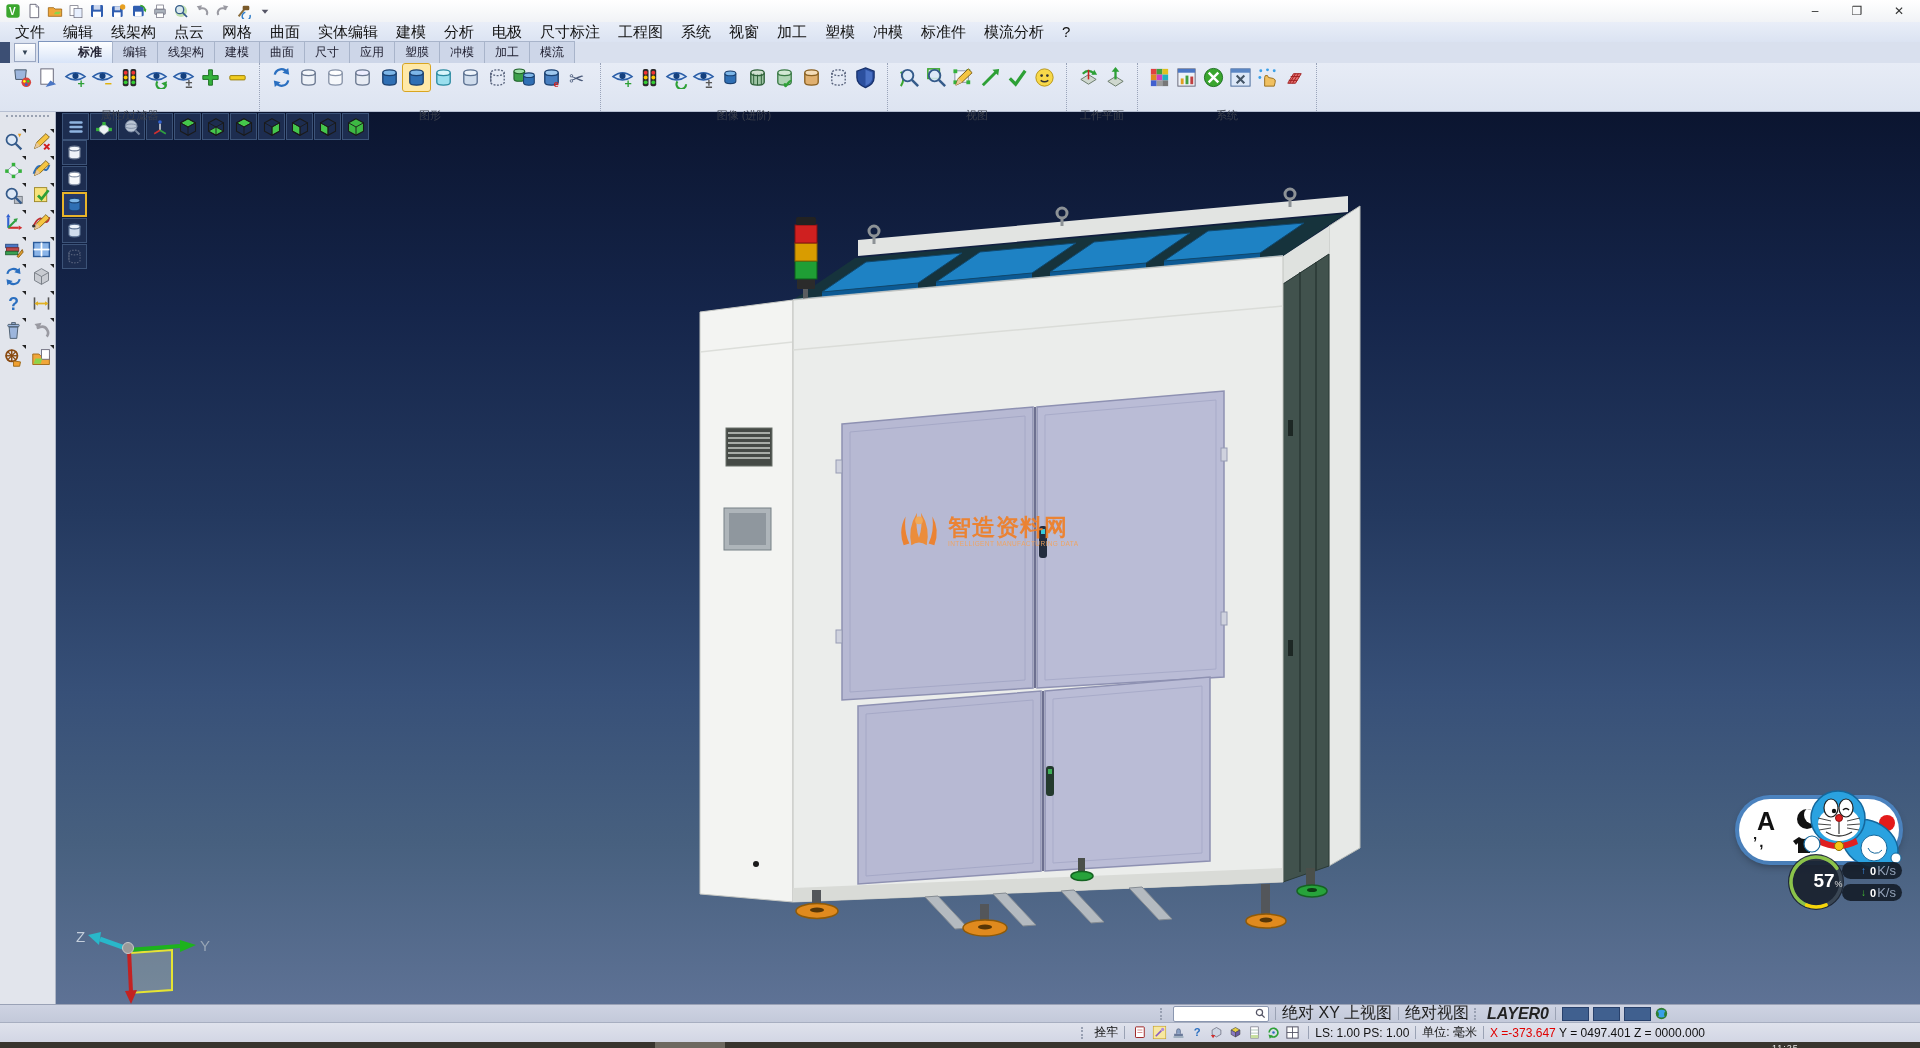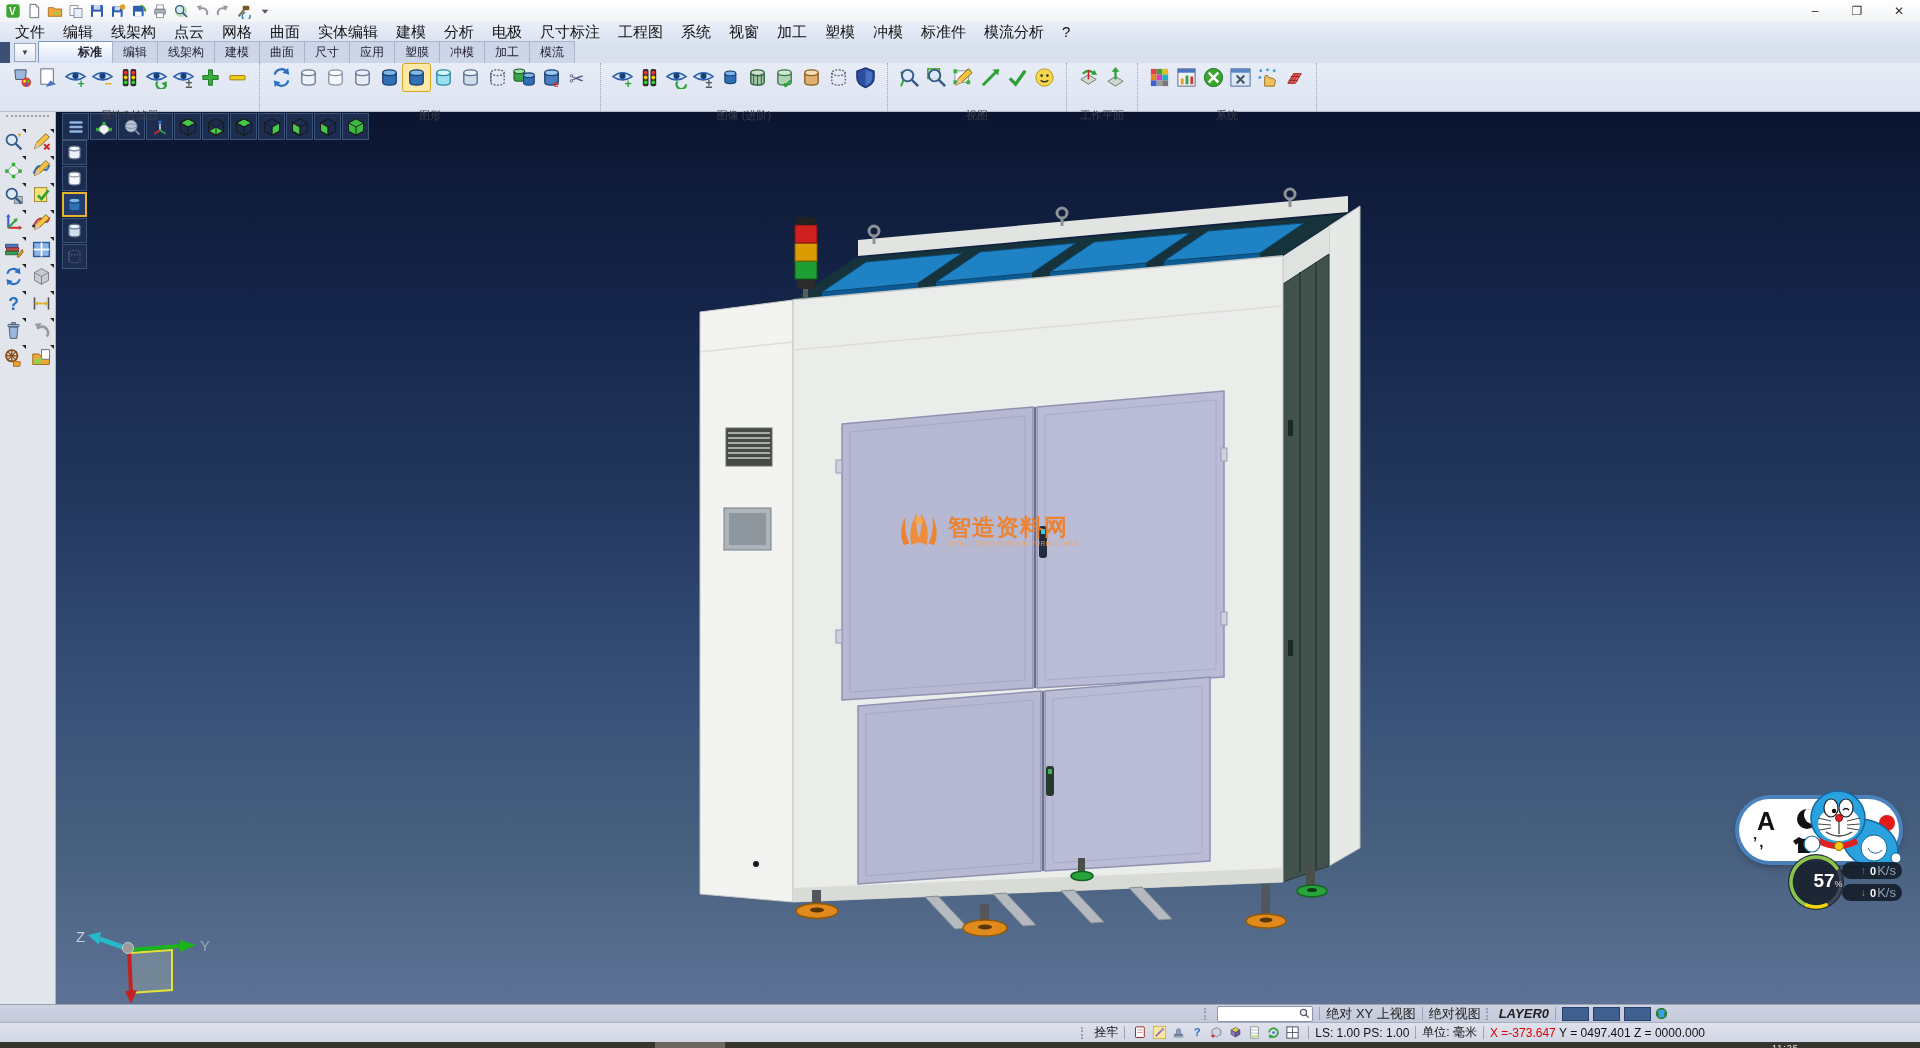--- a/index.html
+++ b/index.html
@@ -74,21 +74,21 @@
 
   
   #watermark{left:896px;top:504px;width:150px;height:52px;z-index:2;display:flex;align-items:center;opacity:.92;}
   #wm-logo{width:46px;height:46px;flex:0 0 46px;}
   #wm-texts{margin-left:6px;}
   #wm-title{font-size:23px;font-weight:bold;color:#f07f26;letter-spacing:1px;line-height:26px;white-space:nowrap;}
   #wm-sub{font-size:6.5px;color:#f2a35c;letter-spacing:.4px;white-space:nowrap;}
 
   
   #quickbar{left:0;top:1004px;width:1920px;height:18px;background:linear-gradient(#ced3e2,#c3c9da);
-            border-top:1px solid #9aa2b6;display:flex;align-items:center;z-index:6;box-sizing:border-box;font-size:13px;color:#222;}
+            border-top:1px solid #9aa2b6;display:flex;align-items:center;z-index:6;box-sizing:border-box;font-size:16px;color:#222;}
   .grip{width:6px;height:12px;border-left:2px dotted #98a0b2;margin:0 5px;}
   .vsep{width:1px;height:13px;background:#9aa2b4;margin:0 6px;}
   #search-box{width:92px;height:14px;background:#fff;border:1px solid #8b97b0;border-radius:2px;
               display:flex;align-items:center;justify-content:flex-end;padding-right:2px;}
   .swatch{width:25px;height:12px;background:#40608f;border:1px solid #27406b;margin-right:4px;}
   #quick-right{margin-left:auto;display:flex;align-items:center;padding-right:252px;}
   .qtext{white-space:nowrap;}
   #layer-label{font-weight:bold;font-style:italic;}
 
   

